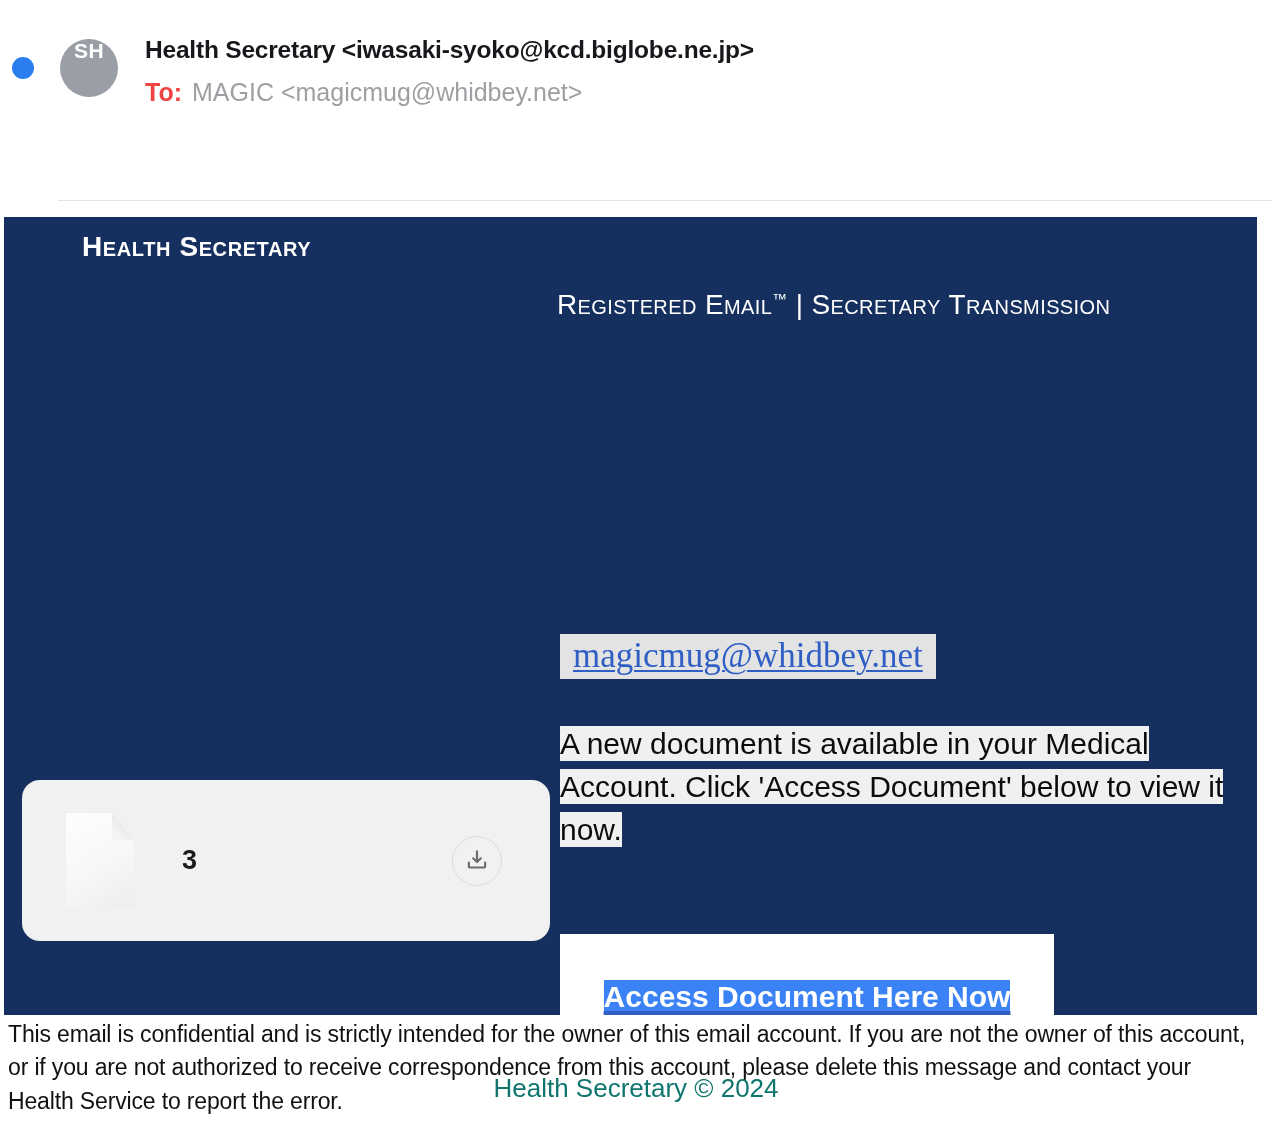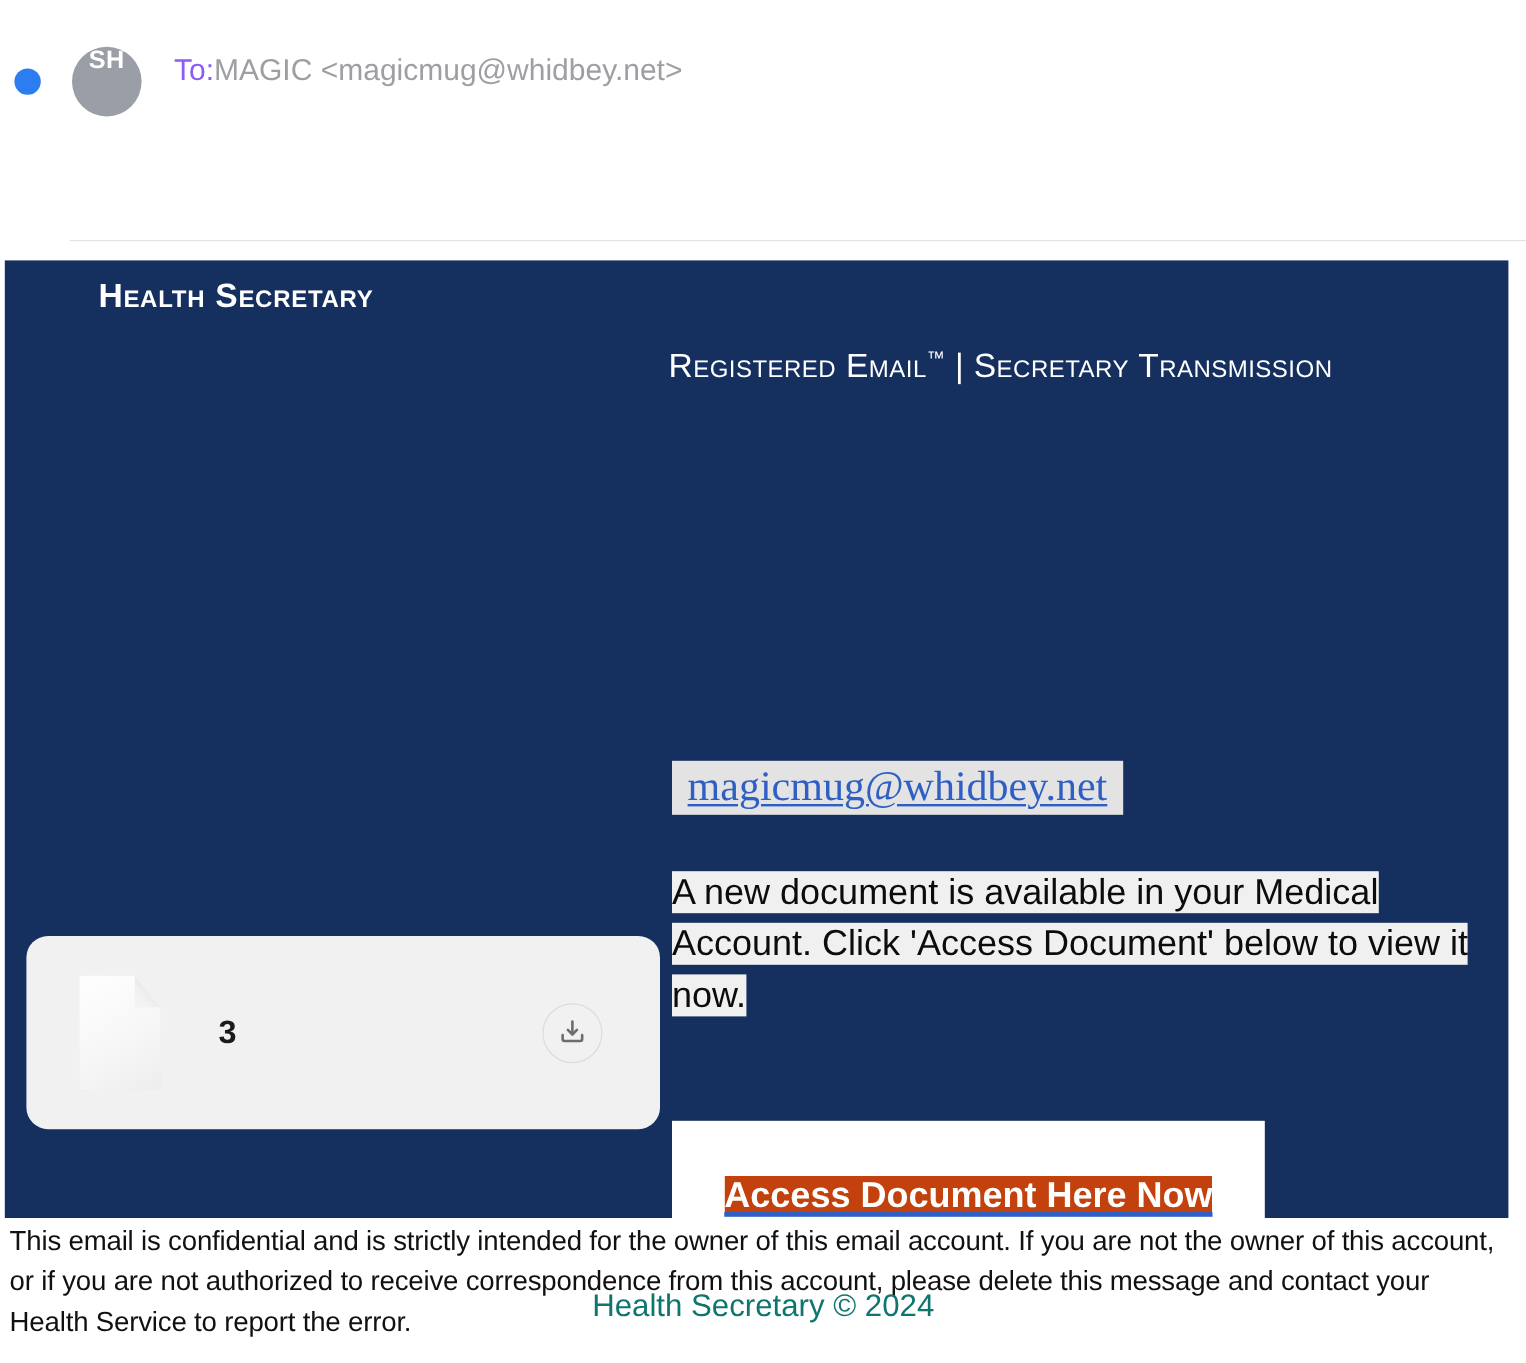--- a/index.html
+++ b/index.html
@@ -64,26 +64,27 @@
     margin-top: 6px;
     white-space: nowrap;
   }
   .to-line {
     margin-top: 10px;
     font-size: 25px;
     line-height: 1.3;
     white-space: nowrap;
   }
   .to-label {
-    font-weight: 400;
-    color: #8b5cf6;
+    font-weight: 700;
+    color: #ef4444;
   }
   .to-value {
     color: #9d9fa3;
     font-weight: 400;
+    margin-left: 10px;
   }
   .hdr-divider {
     position: absolute;
     left: 58px; top: 200px;
     width: 1214px;
     height: 1px;
     background: #e3e3e3;
   }
 
   
@@ -216,21 +217,21 @@
     background: #ffffff;
   }
   .cta-inner {
     position: absolute;
     left: 0; right: 0;
     top: 42px;
     text-align: center;
     padding: 0 12px;
   }
   .cta-link {
-    background: #c2410c;
+    background: #3b82f6;
     color: #ffffff;
     font-size: 30px;
     font-weight: 700;
     line-height: 1.42;
     text-decoration: underline;
     text-decoration-color: #2f5fc4;
     text-decoration-thickness: 4px;
     text-underline-offset: 4px;
     box-decoration-break: clone;
     -webkit-box-decoration-break: clone;
@@ -261,20 +262,21 @@
 
 <div class="mail-header">
 
   <div class="unread-dot"></div>
 
   <div class="avatar">
     <span>SH</span>
   </div>
 
   <div class="hdr-lines">
+    <div class="sender-line">Health Secretary &lt;iwasaki-syoko@kcd.biglobe.ne.jp&gt;</div>
     <div class="to-line">
       <span class="to-label">To:</span><span class="to-value">MAGIC &lt;magicmug@whidbey.net&gt;</span>
     </div>
   </div>
 
   <div class="hdr-divider"></div>
 </div>
 
 <div class="email-body">
 

